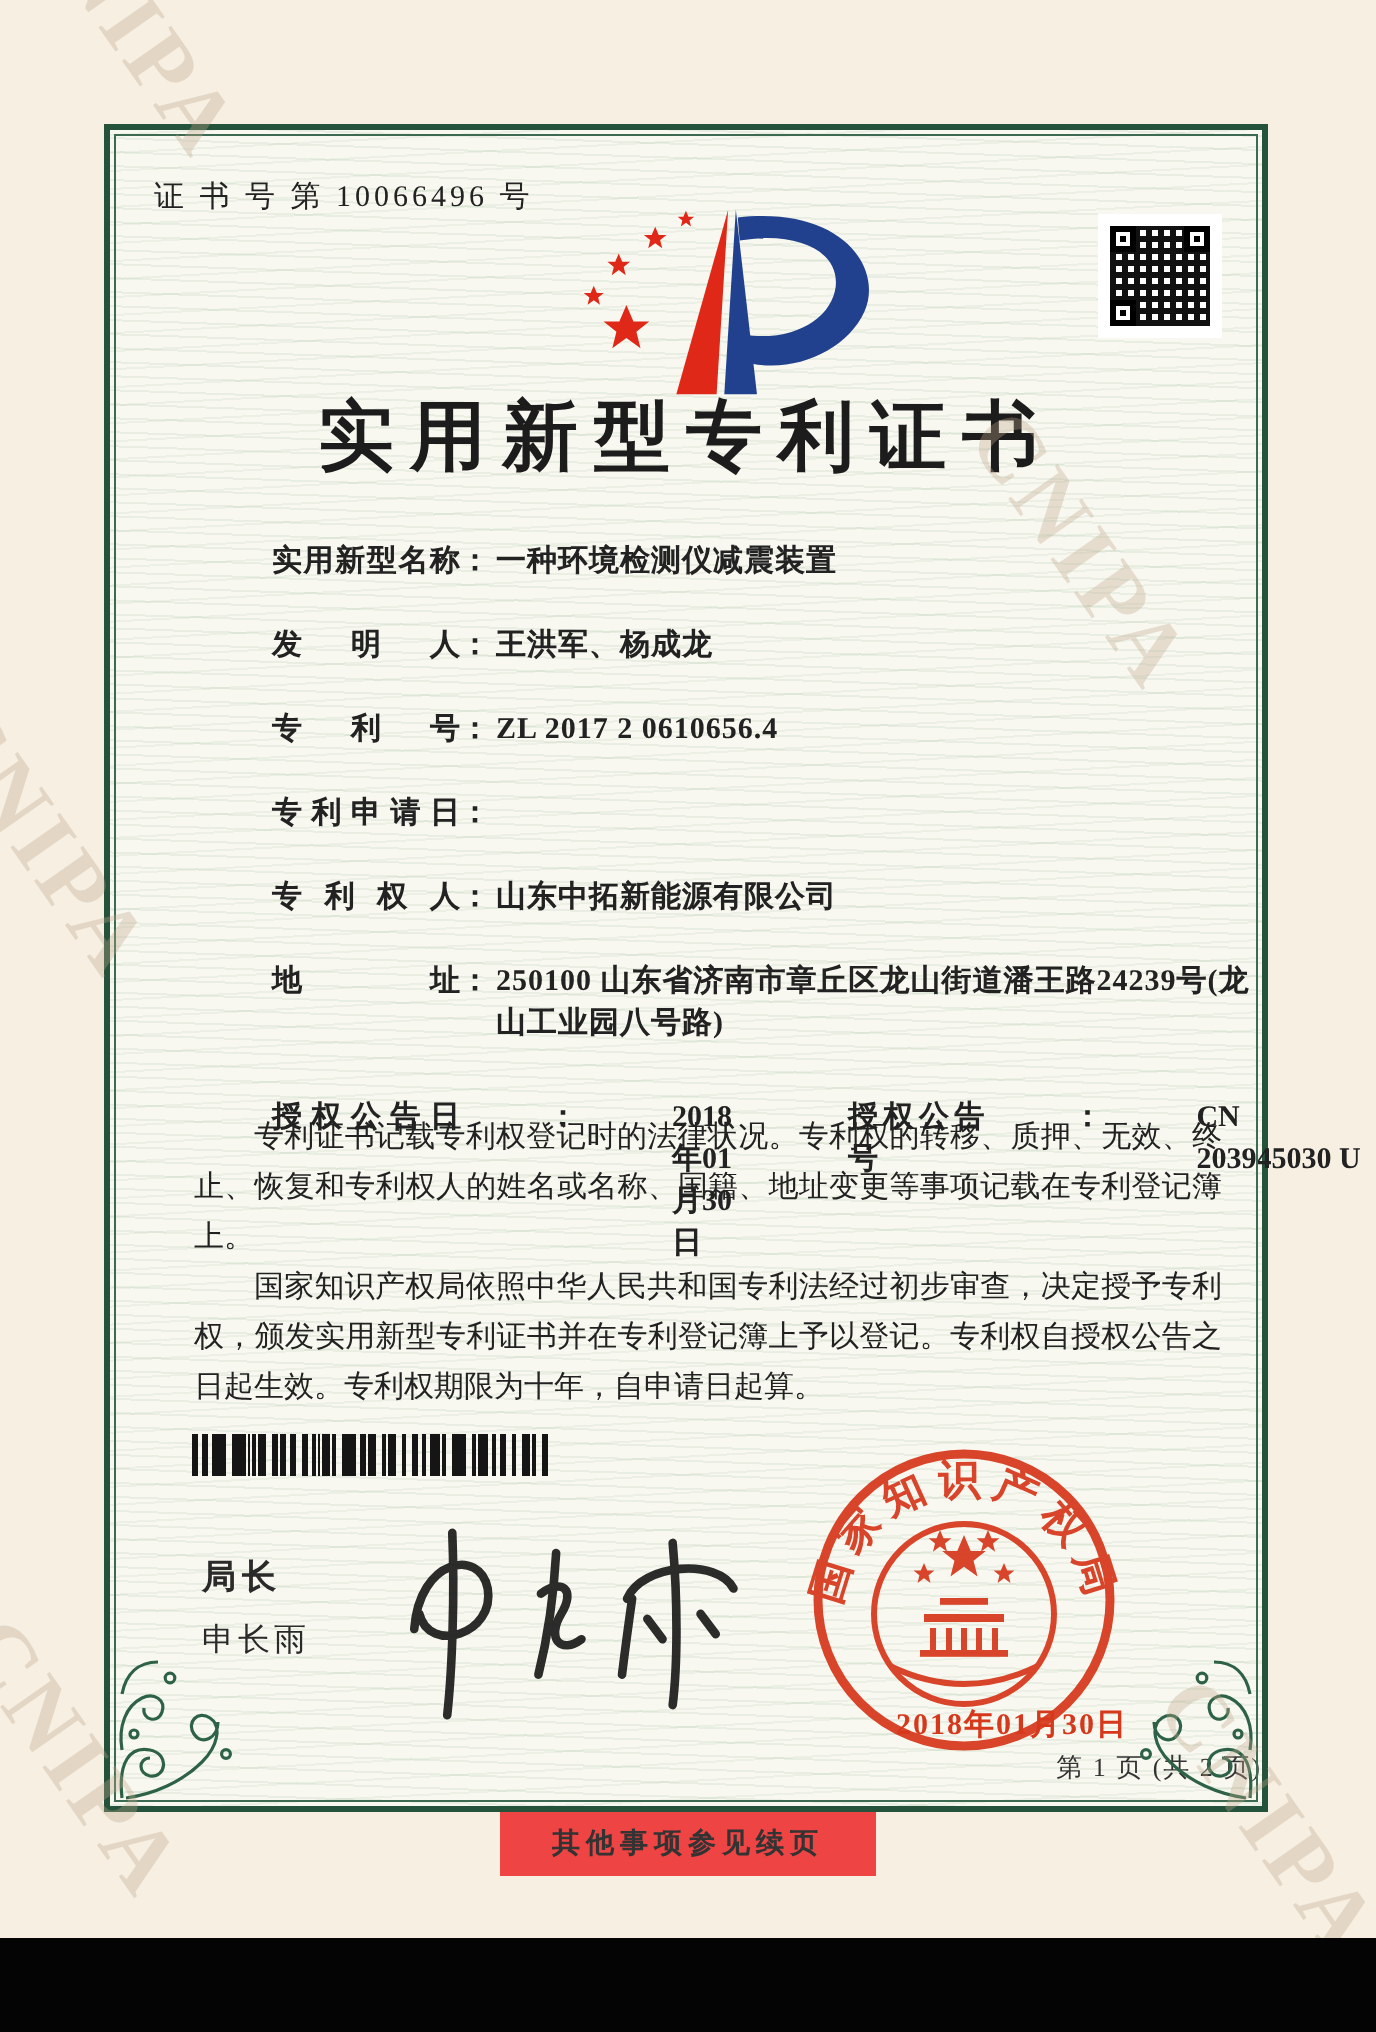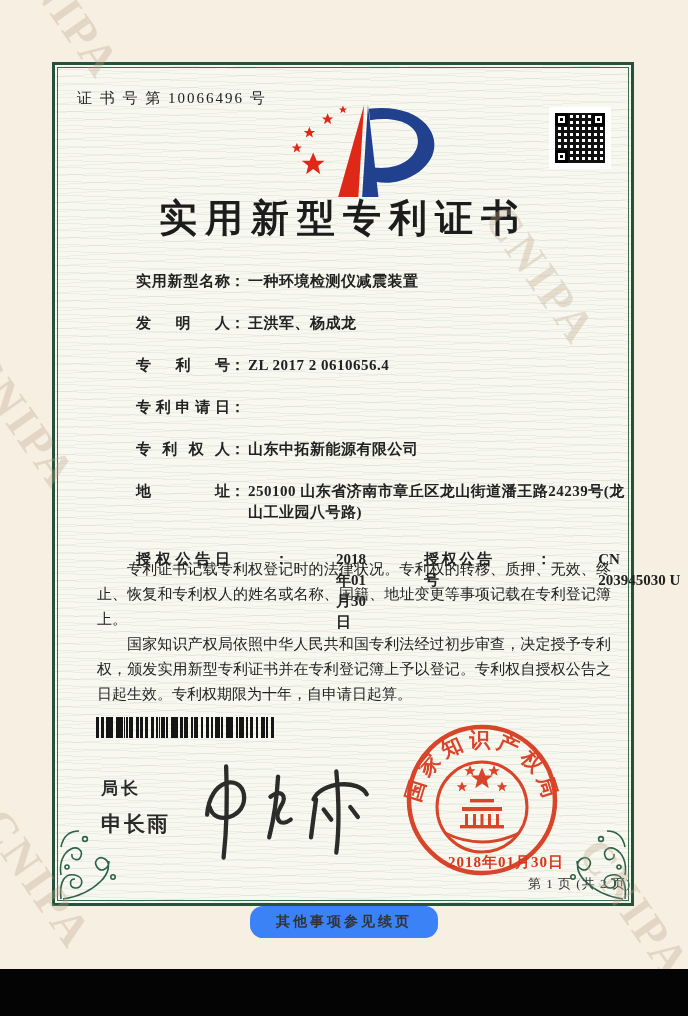--- a/index.html
+++ b/index.html
@@ -54,39 +54,39 @@
   .bodytext p{margin:0;text-indent:2em;}
 
   
   .barcode{position:absolute;left:41px;top:652px;width:178px;height:21px;background:
       repeating-linear-gradient(90deg,#151515 0 2px, rgba(0,0,0,0) 2px 5px),
       repeating-linear-gradient(90deg,#151515 0 1px, rgba(0,0,0,0) 1px 7px),
       repeating-linear-gradient(90deg,#151515 0 3px, rgba(0,0,0,0) 3px 11px);}
 
   
   .sig-title{position:absolute;left:46px;top:712px;font-size:17px;color:#2a2a2a;letter-spacing:3px;font-weight:600;}
-  .sig-name{position:absolute;left:46px;top:745px;font-size:21px;color:#2a2a2a;letter-spacing:2px;font-weight:700;}
+  .sig-name{position:absolute;left:46px;top:745px;font-size:16px;color:#2a2a2a;letter-spacing:2px;font-weight:400;}
   .sig-hand{position:absolute;left:142px;top:688px;width:190px;height:118px;}
 
   
   .seal{position:absolute;left:348px;top:656px;width:158px;height:158px;opacity:0.93;}
   .seal-date{position:absolute;left:366px;top:788px;width:170px;text-align:center;
              color:#d6381c;font-size:15px;font-weight:700;letter-spacing:1px;z-index:2;}
 
   .pageinfo{position:absolute;left:0;top:810px;width:100%;text-align:right;font-size:13px;
             color:#333;letter-spacing:1px;}
 
   .flourish{position:absolute;bottom:2px;width:72px;height:76px;}
   .flourish.left{left:2px;}
   .flourish.right{right:2px;transform:scaleX(-1);}
 
   
   .note{position:absolute;left:50%;top:906px;transform:translateX(-50%);z-index:4;
-        background:#3b82f6;color:#333;font-size:14px;letter-spacing:3px;font-weight:600;
-        padding:7px 26px;border-radius:13px;}
+        background:#ef4444;color:#333;font-size:14px;letter-spacing:3px;font-weight:600;
+        padding:7px 26px;}
   .blackband{position:absolute;left:0;top:969px;width:100%;height:47px;background:#040404;z-index:7;}
 
   svg text{font-family:"Liberation Serif",serif;}
 </style>
 </head>
 <body>
 
 <div id="photo">
 
   <span class="wm" style="left:-14px;top:-18px;">CNIPA</span>

